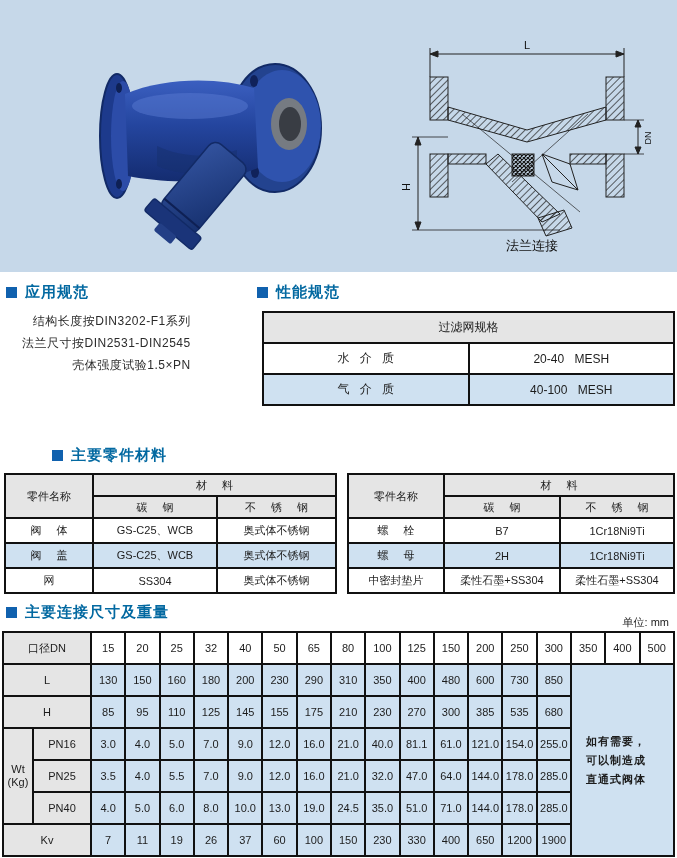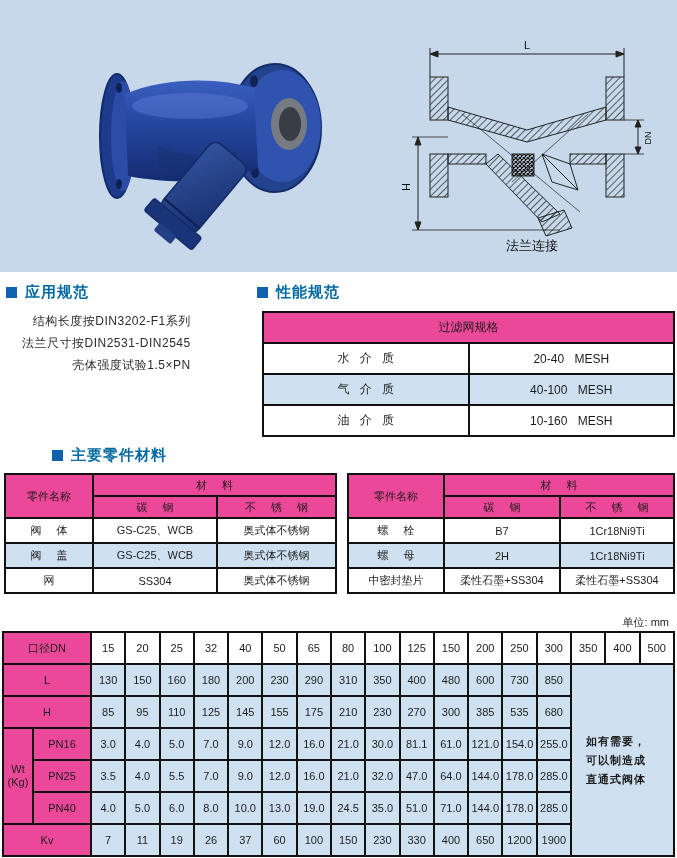--- a/index.html
+++ b/index.html
@@ -17,21 +17,21 @@
   .sq { width:11px; height:11px; background:#1061ae; flex:0 0 auto; }
 
   
   .app-lines { position:absolute; left:22px; top:310px; font-size:12px; color:#2b2b2b;text-align:right; }
   .app-lines div { height:22px; line-height:22px; letter-spacing:0.5px; }
 
   
   table { border-collapse:collapse; table-layout:fixed; }
   td { border:2px solid #111; text-align:center; vertical-align:middle;
        font-size:11px; color:#1c1c1c; padding:0; overflow:hidden; }
-  .hdrcell { background:#ec4899; }
+  .hdrcell { background:#e5e5e5; }
   .light   { background:#cfe1f1; }
   .white   { background:#ffffff;border-radius:13px; }
 
   
   .perf-table { position:absolute; left:262px; top:311px; width:413px; }
   .perf-table tr { height:31px; }
   .perf-table td { font-size:12px; word-spacing:7px; }
 
   
   .mat-left  { position:absolute; left:4px;  top:473px; width:333px; }
@@ -184,24 +184,20 @@
       <td colspan="2" class="hdrcell">过滤网规格</td>
     </tr>
     <tr class="white">
       <td class="white">水 介 质</td>
           <td class="white">20-40 MESH</td>
     </tr>
     <tr>
       <td class="light">气 介 质</td>
           <td class="light">40-100 MESH</td>
     </tr>
-    <tr>
-      <td class="white">油 介 质</td>
-          <td class="white">10-160 MESH</td>
-    </tr>
   </tbody>
     </table>
 
   <div class="sec-title" style="left:6px; top:446px;padding-left:46px;">
     <span class="sq"></span>
     <span>主要零件材料</span>
   </div>
 
   <table class="mat-table mat-left">
     <colgroup>
@@ -262,20 +258,24 @@
           <td class="light">1Cr18Ni9Ti</td>
     </tr>
     <tr class="drow">
       <td class="white">中密封垫片</td>
           <td class="white">柔性石墨+SS304</td>
           <td class="white">柔性石墨+SS304</td>
     </tr>
   </tbody>
     </table>
 
+  <div class="sec-title" style="left:6px; top:603px;">
+    <span class="sq"></span>
+    <span>主要连接尺寸及重量</span>
+  </div>
   <div class="unit-note">单位: mm</div>
 
   <table class="dims-table">
     <colgroup>
         <col style="width:30px">
         <col style="width:58px">
       </colgroup>
     <tbody>
         <tr>
       <td colspan="2" class="hdrcell">口径DN</td>
@@ -343,21 +343,21 @@
       </td>
       <td class="hdrcell">PN16</td>
       <td class="light">3.0</td>
           <td class="light">4.0</td>
           <td class="light">5.0</td>
           <td class="light">7.0</td>
           <td class="light">9.0</td>
           <td class="light">12.0</td>
           <td class="light">16.0</td>
           <td class="light">21.0</td>
-          <td class="light">30.0</td>
+          <td class="light">40.0</td>
           <td class="light">81.1</td>
           <td class="light">61.0</td>
           <td class="light">121.0</td>
           <td class="light">154.0</td>
           <td class="light">255.0</td>
     </tr>
     <tr>
       <td class="hdrcell">PN25</td>
       <td class="light">3.5</td>
           <td class="light">4.0</td>

